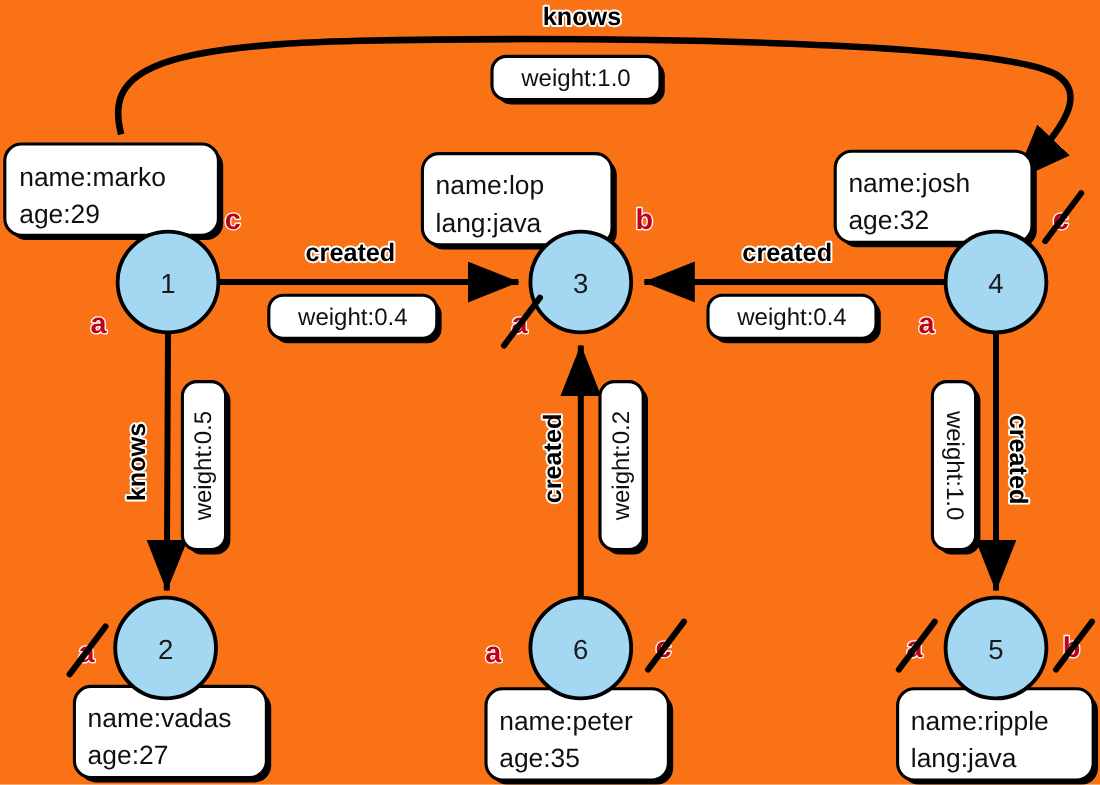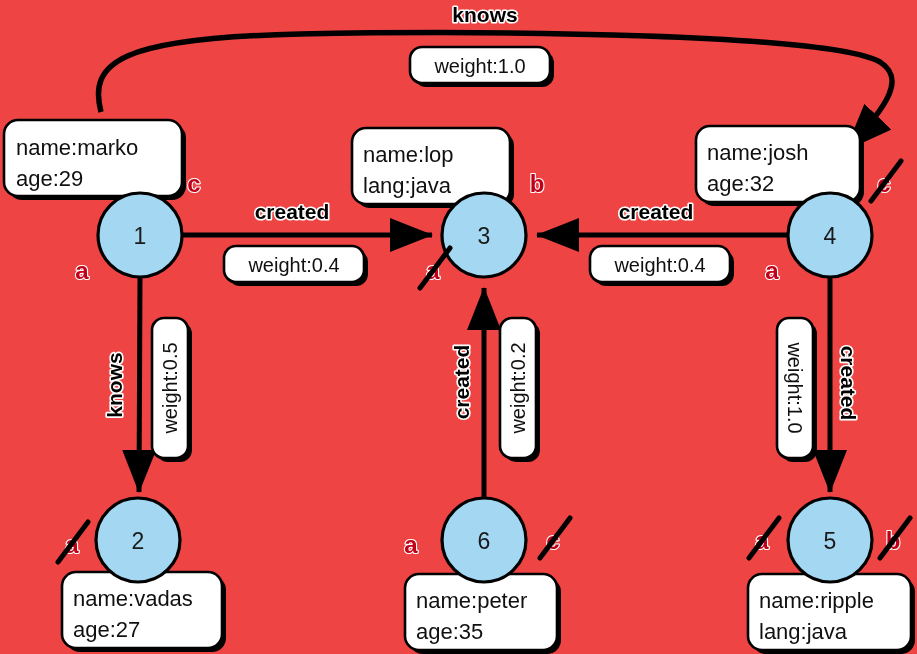--- a/index.html
+++ b/index.html
@@ -4,21 +4,21 @@
 <style>
   html, body {
     margin: 0;
     padding: 0;
     background: #ffffff;
   }
   #stage {
     position: relative;
     width: 917px;
     height: 654px;
-    background: #ef4444;
+    background: #f97316;
     overflow: hidden;
     font-family: "Liberation Sans", sans-serif;
   }
   svg#graph {
     position: absolute;
     left: 0;
     top: 0;
     width: 917px;
     height: 654px;
   }

